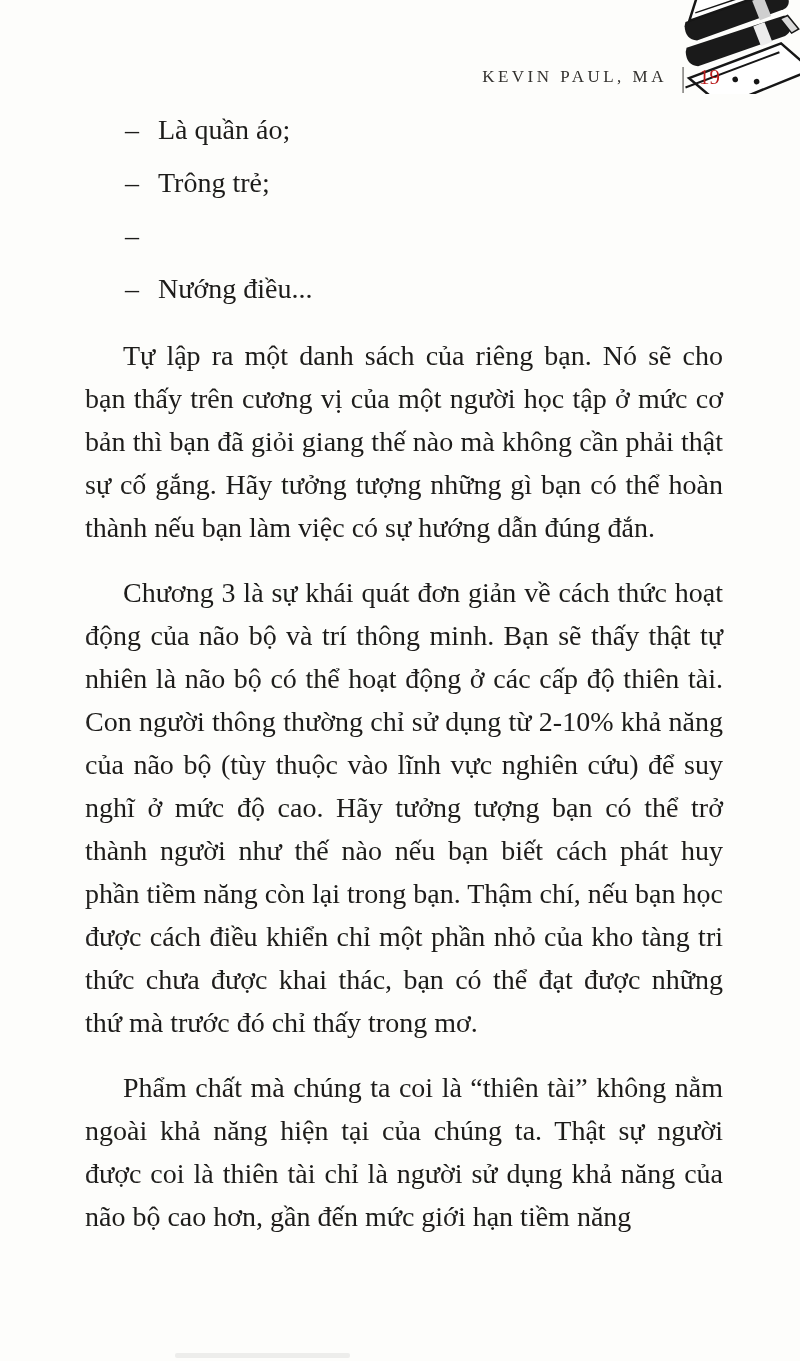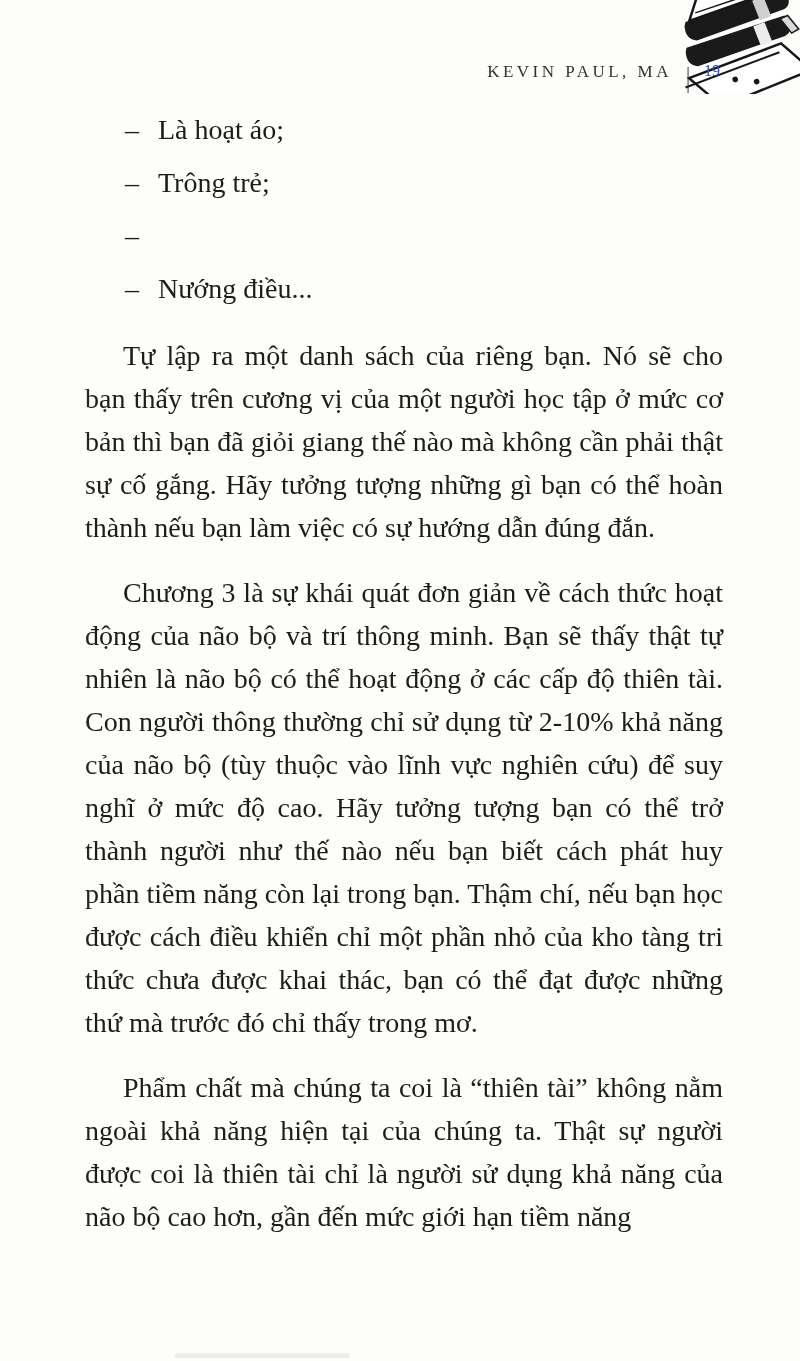--- a/index.html
+++ b/index.html
@@ -13,41 +13,41 @@
     font-family: "Liberation Serif", "DejaVu Serif", serif;
     color: #1d1c1a;
   }
 
   
   .header {
     position: absolute;
     top: 62px;
     right: 80px;
     display: flex;
-    align-items: flex-start;
+    align-items: center;
     gap: 13px;
     color: #33312e;
   }
   .author-credit {
     font-size: 17px;
     letter-spacing: 3.5px;
     font-variant: small-caps;
     text-transform: uppercase;
     white-space: nowrap;
   }
   .hdr-divider {
     font-size: 30px;
     font-weight: 300;
     line-height: 1;
     transform: scaleX(0.6);
     color: #2c2a27;
   }
   .page-number {
-    font-size: 16px;
-    color: #1d4ed8;
+    font-size: 21px;
+    color: #b91c1c;
   }
 
   
   .books-illus {
     position: absolute;
     top: -6px;
     right: -14px;
     width: 134px;
     height: 100px;
   }
@@ -130,21 +130,21 @@
   <div class="header">
     <span class="author-credit">KEVIN PAUL, MA</span>
     <span class="hdr-divider">|</span>
     <span class="page-number">19</span>
   </div>
 
   <div class="content">
     <ul class="dash-list">
       <li>
         <span class="bullet">–</span>
-        <span>Là hoạt áo;</span>
+        <span>Là quần áo;</span>
       </li>
       <li>
         <span class="bullet">–</span>
         <span>Trông trẻ;</span>
       </li>
       <li>
         <span class="bullet">–</span>
       </li>
       <li>
         <span class="bullet">–</span>

